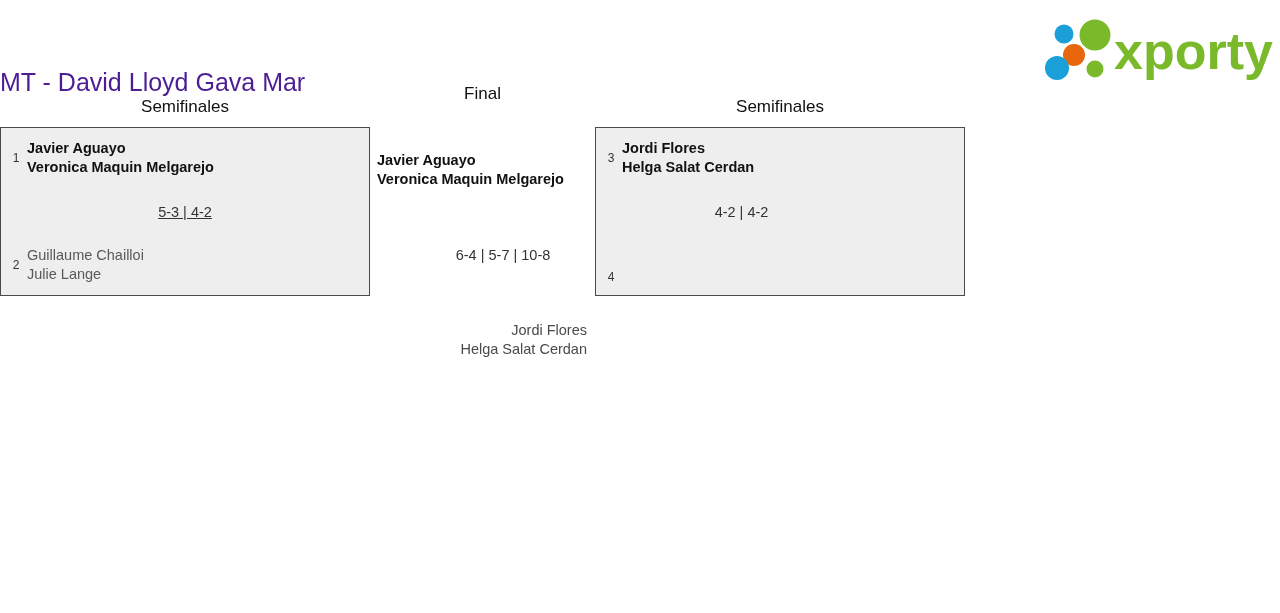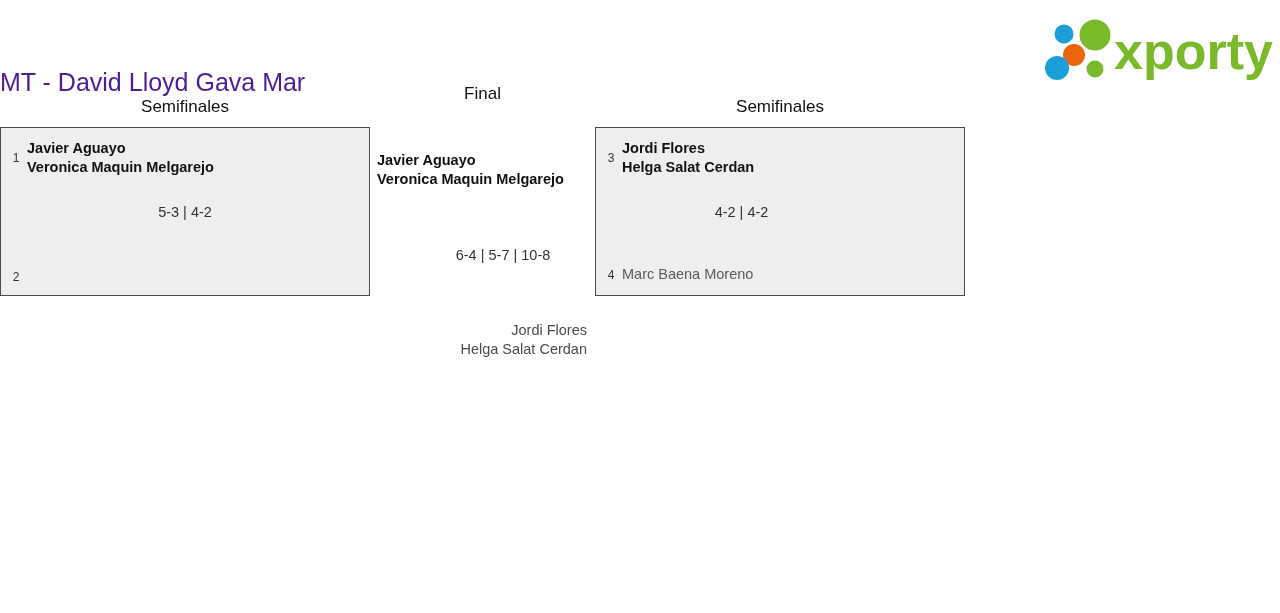--- a/index.html
+++ b/index.html
@@ -95,21 +95,21 @@
 
   
   .score {
     position: absolute;
     font-size: 14.5px;
     line-height: 18px;
     color: #333333;
     text-align: center;
     white-space: nowrap;
   }
-  .score-sf-left  { left: 0px;   top: 203px; width: 370px; }
+  .score-sf-left  { left: 0px;   top: 203px; width: 370px; text-decoration: underline; }
   .score-sf-right { left: 595px; top: 203px; width: 293px; }
   .score-final    { left: 370px; top: 246px; width: 266px; }
 
   
   .final-team {
     position: absolute;
     font-size: 14.5px;
     line-height: 19px;
     white-space: nowrap;
   }
@@ -158,36 +158,39 @@
 <div class="match-box box-sf-left">
   <div class="team team-top winner">
     <span class="seed">1</span>
     <span class="names">
       <span class="nm">Javier Aguayo</span>
       <span class="nm">Veronica Maquin Melgarejo</span>
     </span>
   </div>
   <div class="team team-bottom loser">
     <span class="seed">2</span>
+    <span class="names">
+      <span class="nm">Guillaume Chailloi</span>
+      <span class="nm">Julie Lange</span>
+    </span>
   </div>
 </div>
 <div class="score score-sf-left">5-3 | 4-2</div>
 
 <div class="match-box box-sf-right">
   <div class="team team-top winner">
     <span class="seed">3</span>
     <span class="names">
       <span class="nm">Jordi Flores</span>
       <span class="nm">Helga Salat Cerdan</span>
     </span>
   </div>
   <div class="team team-bottom loser">
     <span class="seed">4</span>
     <span class="names">
-      <span class="nm">Marc Baena Moreno</span>
     </span>
   </div>
 </div>
 <div class="score score-sf-right">4-2 | 4-2</div>
 
 <div class="final-team final-winner">
   <span class="nm">Javier Aguayo</span>
   <span class="nm">Veronica Maquin Melgarejo</span>
 </div>
 <div class="score score-final">6-4 | 5-7 | 10-8</div>

